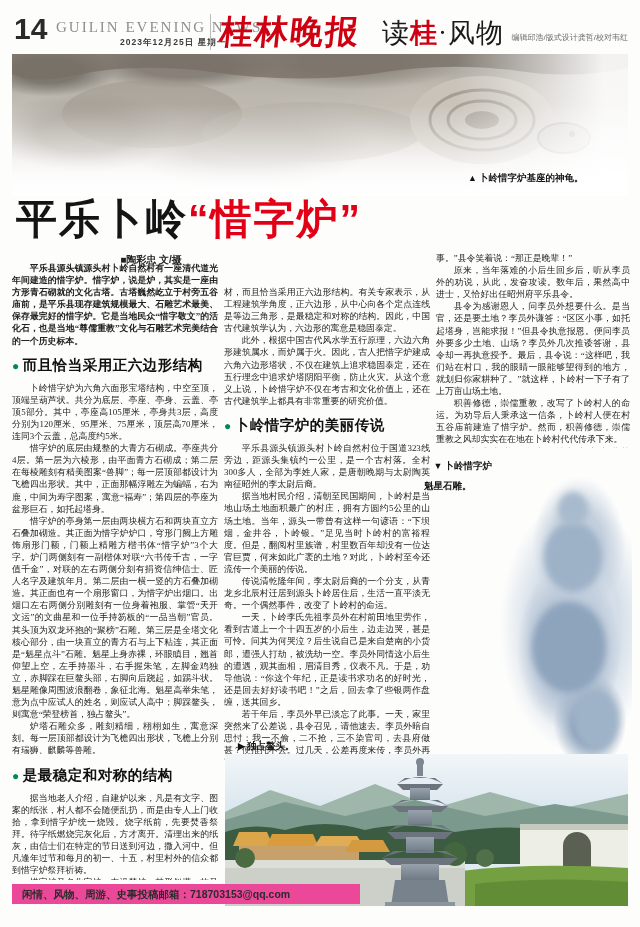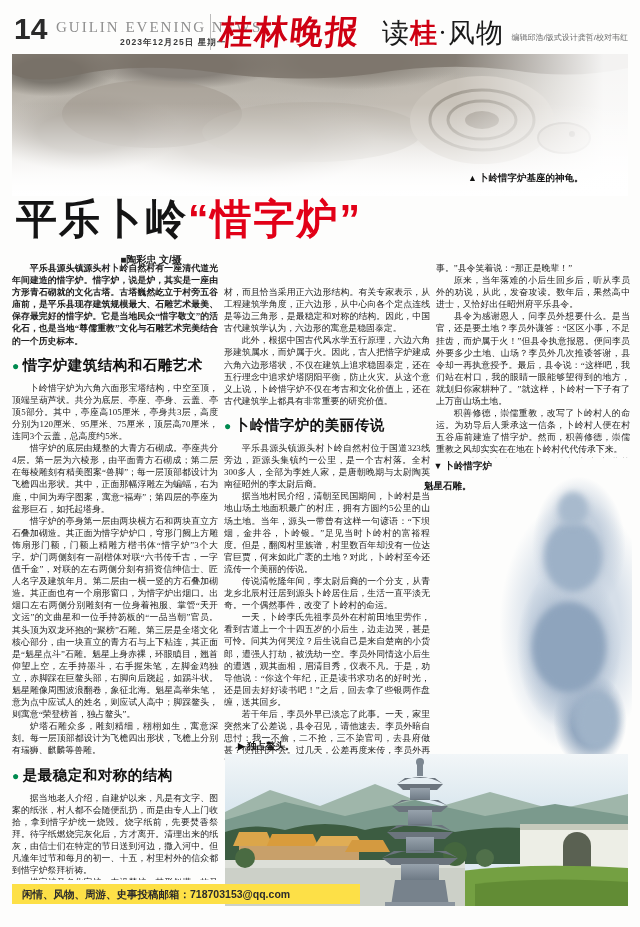--- a/index.html
+++ b/index.html
@@ -45,21 +45,21 @@
   
   .col{overflow:hidden;font-size:8.9px;line-height:12.1px;color:#1d1d1d;}
   .col p{margin:0;text-indent:2em;text-align:justify;}
   .col p.cont{text-indent:0;}
   .col p.lead{font-weight:600;color:#222;}
   h2.section{display:block;margin:9px 0 7px;font:700 14.5px "Liberation Sans",sans-serif;
              color:#101010;letter-spacing:.5px;}
   h2.section .bullet{color:#008a4f;font-size:12px;margin-right:3px;}
   .col1{left:12px;top:262px;width:206px;height:618px;}
   .col2{left:224px;top:262px;width:206px;height:476px;margin-top:24px;}
-  .col3{left:436px;top:262px;width:194px;height:196px;}
+  .col3{left:436px;top:252px;width:194px;height:196px;}
 
   
   .cap-kuixing{left:424px;top:456px;width:110px;line-height:19px;}
   .cap-kuixing .l1{display:block;text-indent:1em;}
   .img-kuixing{left:492px;top:452px;width:140px;height:316px;
     background:
       radial-gradient(60px 90px at 62% 30%,#c3cfdd 0 40%,rgba(255,255,255,0) 78%),
       radial-gradient(70px 110px at 55% 62%,#a9bace 0 35%,rgba(255,255,255,0) 75%),
       radial-gradient(46px 60px at 70% 85%,#93a8c0 0 40%,rgba(255,255,255,0) 80%),
       radial-gradient(90px 150px at 60% 55%,#d6dfe9 0 50%,rgba(255,255,255,0) 85%);}
@@ -68,21 +68,21 @@
   .b2{left:40px;top:150px;width:74px;height:90px;background:#8ea4bd;}
   .b3{left:66px;top:40px;width:30px;height:34px;background:#a8bacd;}
   .b4{left:84px;top:240px;width:42px;height:58px;background:#9fb3c8;}
 
   
   .cap-pagoda{left:238px;top:740px;width:140px;}
   .photo-bottom{left:225px;top:754px;width:403px;height:152px;overflow:hidden;background:#dfeaf1;}
   .photo-bottom svg{display:block;}
 
   
-  .footer-bar{left:12px;top:884px;width:348px;height:20px;background:#fde047;
+  .footer-bar{left:12px;top:884px;width:348px;height:20px;background:#ec4899;
       font:700 10.5px "Liberation Sans",sans-serif;color:#2b2b2b;line-height:20px;padding-left:10px;
       box-sizing:border-box;white-space:nowrap;}
 </style>
 </head>
 <body>
 
 <div class="abs pagenum">14</div>
 <div class="abs mast-en">GUILIN  EVENING  NEWS</div>
 <div class="abs mast-date">2023年12月25日  星期一</div>
 <div class="abs hdr-rule"></div>
@@ -105,21 +105,21 @@
     <circle cx="560" cy="80" r="3" fill="#847d74"></circle>
   </svg>
 </div>
 <div class="abs cap cap-turtle"><span class="arr">▲</span><span>卜岭惜字炉基座的神龟。</span></div>
 
 <div class="abs headline"><span>平乐卜岭</span><span class="red">“惜字炉”</span></div>
 <div class="abs byline">■陶彩忠  文/摄</div>
 
 <div class="abs col col1">
   <p class="lead">平乐县源头镇源头村卜岭自然村有一座清代道光年间建造的惜字炉。惜字炉，说是炉，其实是一座由方形青石砌就的文化古塔。古塔巍然屹立于村旁五谷庙前，是平乐县现存建筑规模最大、石雕艺术最美、保存最完好的惜字炉。它是当地民众“惜字敬文”的活化石，也是当地“尊儒重教”文化与石雕艺术完美结合的一个历史标本。</p>
-  <h2 class="section"><span class="bullet">●</span><span>惜字炉建筑结构和石雕艺术</span></h2>
+  <h2 class="section"><span class="bullet">●</span><span>而且恰当采用正六边形结构</span></h2>
   <p>卜岭惜字炉为六角六面形宝塔结构，中空至顶，顶端呈葫芦状。共分为底层、亭座、亭身、云盖、亭顶5部分。其中，亭座高105厘米，亭身共3层，高度分别为120厘米、95厘米、75厘米，顶层高70厘米，连同3个云盖，总高度约5米。</p>
   <p>惜字炉的底层由规整的大青方石砌成。亭座共分4层。第一层为六棱形，由平面青方石砌成；第二层在每棱雕刻有精美图案“兽脚”；每一层顶部都设计为飞檐四出形状。其中，正面那幅浮雕左为蝙蝠，右为鹿，中间为寿字图案，寓意“福寿”；第四层的亭座为盆形巨石，如托起塔身。</p>
   <p>惜字炉的亭身第一层由两块横方石和两块直立方石叠加砌造。其正面为惜字炉炉口，穹形门阙上方雕饰扇形门额，门额上精雕方楷书体“惜字炉”3个大字。炉门两侧刻有一副楷体对联“六书传千古，一字值千金”，对联的左右两侧分刻有捐资信绅信士、匠人名字及建筑年月。第二层由一横一竖的方石叠加砌造。其正面也有一个扇形窗口，为惜字炉出烟口。出烟口左右两侧分别雕刻有一位身着袍服、掌管“天开文运”的文曲星和一位手持笏板的“一品当朝”官员。其头顶为双龙环抱的“聚榜”石雕。第三层是全塔文化核心部分，由一块直立的青方石与上下粘连，其正面是“魁星点斗”石雕。魁星上身赤裸，环眼瞋目，翘首仰望上空，左手持墨斗，右手握朱笔，左脚金鸡独立，赤脚踩在巨鳌头部，右脚向后跷起，如踢斗状。魁星雕像周围波浪翻卷，象征北海。魁星高举朱笔，意为点中应试人的姓名，则应试人高中；脚踩鳌头，则寓意“荣登榜首，独占鳌头”。</p>
   <p>炉塔石雕众多，雕刻精细，栩栩如生，寓意深刻。每一层顶部都设计为飞檐四出形状，飞檐上分别有瑞狮、麒麟等兽雕。</p>
   <h2 class="section"><span class="bullet">●</span><span>是最稳定和对称的结构</span></h2>
   <p>据当地老人介绍，自建炉以来，凡是有文字、图案的纸张，村人都不会随便乱扔，而是由专人上门收拾，拿到惜字炉统一烧毁。烧字纸前，先要焚香祭拜。待字纸燃烧完灰化后，方才离开。清理出来的纸灰，由信士们在特定的节日送到河边，撒入河中。但凡逢年过节和每月的初一、十五，村里村外的信众都到惜字炉祭拜祈祷。</p>
   <p>惜字炉又名化字炉，内设焚炉，其形似塔，故又名“惜字塔”。传说为尊崇仓颉，敬惜字纸而建。仓颉，曾为黄帝的史官，为上古时代造字圣人。在科举取仕的时代，人们建造惜字炉，并赋予其“魁星点斗、独占鳌头”文化内涵，给一般民众寄予在“魁星塔”的神佑下，家家户户文运亨通，子子孙孙金榜题名的期盼。故而，无论士民工商，人人敬仰，代代保护。</p>
 
 </div>
 
@@ -131,21 +131,21 @@
   <p>据当地村民介绍，清朝至民国期间，卜岭村是当地山场土地面积最广的村庄，拥有方圆约5公里的山场土地。当年，源头一带曾有这样一句谚语：“下坝烟，金井谷，卜岭银。”足见当时卜岭村的富裕程度。但是，翻阅村里族谱，村里数百年却没有一位达官巨贾，何来如此广袤的土地？对此，卜岭村至今还流传一个美丽的传说。</p>
   <p>传说清乾隆年间，李太尉后裔的一个分支，从青龙乡北辰村迁居到源头卜岭居住后，生活一直平淡无奇。一个偶然事件，改变了卜岭村的命运。</p>
   <p>一天，卜岭李氏先祖李员外在村前田地里劳作，看到古道上一个十四五岁的小后生，边走边哭，甚是可怜。问其为何哭泣？后生说自己是来自楚南的小货郎，遭强人打劫，被洗劫一空。李员外同情这小后生的遭遇，观其面相，眉清目秀，仪表不凡。于是，劝导他说：“你这个年纪，正是读书求功名的好时光，还是回去好好读书吧！”之后，回去拿了些银两作盘缠，送其回乡。</p>
   <p>若干年后，李员外早已淡忘了此事。一天，家里突然来了公差说，县令召见，请他速去。李员外暗自思忖：我一不偷，二不抢，三不染官司，去县府做甚？便推托不去。过几天，公差再度来传，李员外再次推托。</p>
 
 </div>
 
 <div class="abs col col3">
   <p class="cont">事。”县令笑着说：“那正是晚辈！”</p>
   <p>原来，当年落难的小后生回乡后，听从李员外的劝说，从此，发奋攻读。数年后，果然高中进士，又恰好出任昭州府平乐县令。</p>
-  <p>县令为感谢恩人，问李员外想要什么。是当官，还是要土地？李员外谦答：“区区小事，不足挂齿，而炉属于火！”但县令执意报恩。便问李员外要多少土地、山场？李员外几次推诿答谢，县令却一再执意授予。最后，县令说：“这样吧，我们站在村口，我的眼睛一眼能够望得到的地方，就划归你家耕种了。”就这样，卜岭村一下子有了上万亩山场土地。</p>
+  <p>县令为感谢恩人，问李员外想要什么。是当官，还是要土地？李员外谦答：“区区小事，如托起塔身，岂能求报！”但县令执意报恩。便问李员外要多少土地、山场？李员外几次推诿答谢，县令却一再执意授予。最后，县令说：“这样吧，我们站在村口，我的眼睛一眼能够望得到的地方，就划归你家耕种了。”就这样，卜岭村一下子有了上万亩山场土地。</p>
   <p>积善修德，崇儒重教，改写了卜岭村人的命运。为劝导后人秉承这一信条，卜岭村人便在村五谷庙前建造了惜字炉。然而，积善修德，崇儒重教之风却实实在在地在卜岭村代代传承下来。</p>
   <p>“积善之家必有余庆，诗礼之家奕世荣昌。”卜岭村的美丽故事和古塔“惜字炉”，成为卜岭人“积善修德、尊儒敬文”精神象征和文化标识。</p>
 </div>
 
 <div class="abs cap cap-kuixing">
   <span class="l1"><span class="arr">▼</span><span>卜岭惜字炉</span></span>
   <span class="l2">魁星石雕。</span>
 </div>
 
 <div class="abs img-kuixing">

